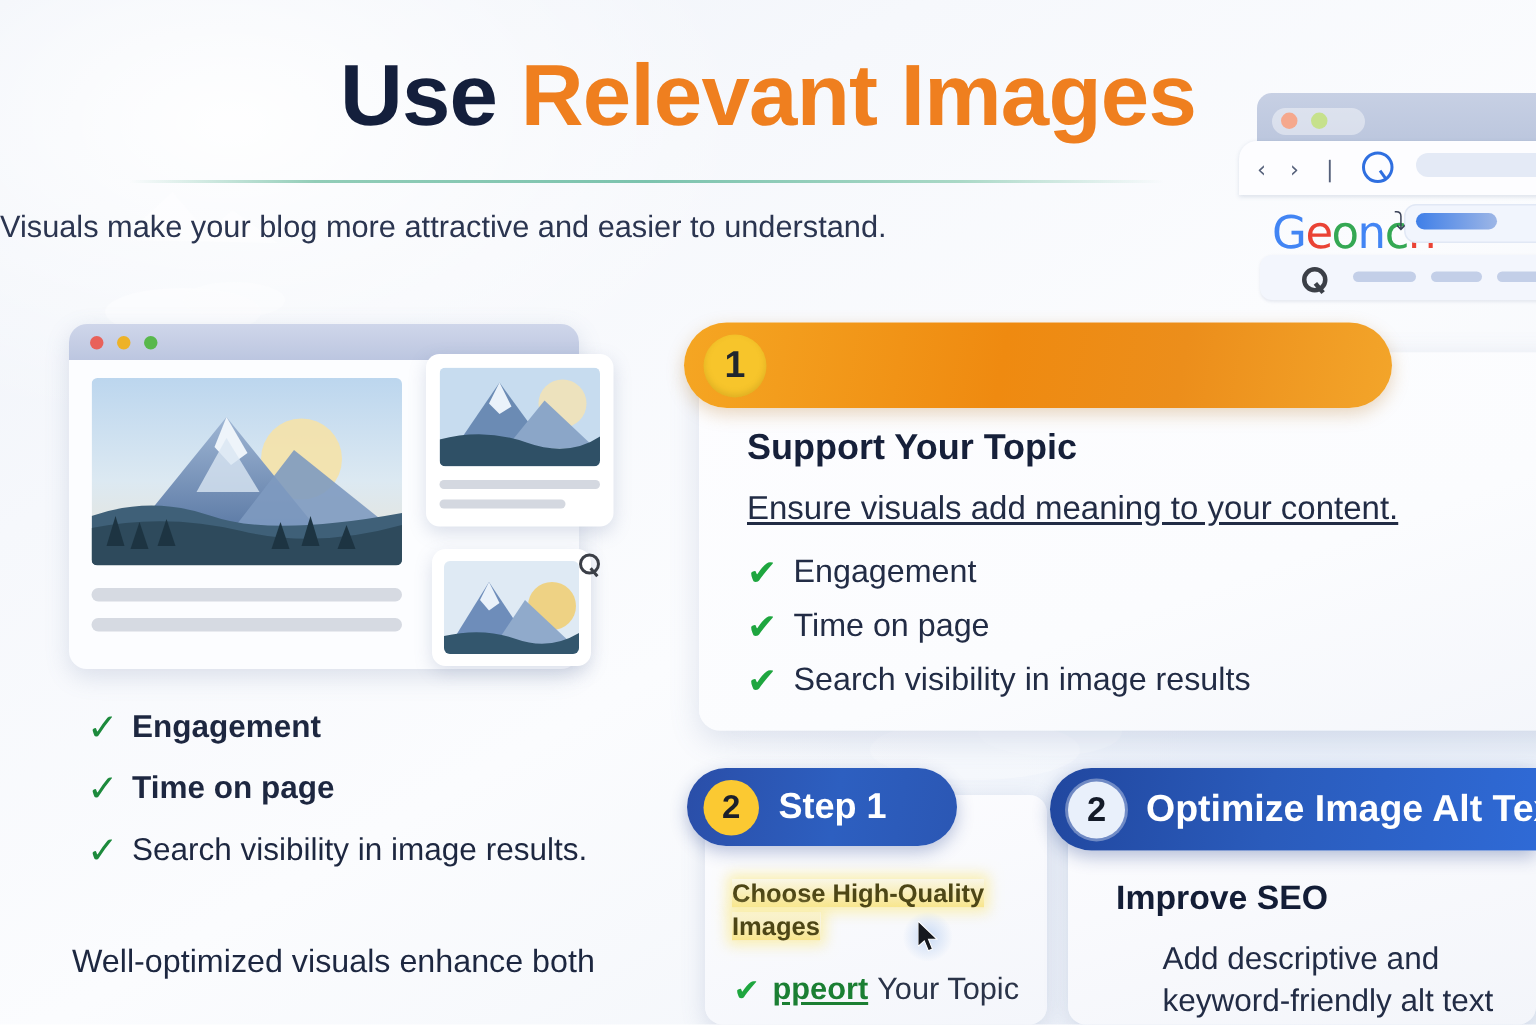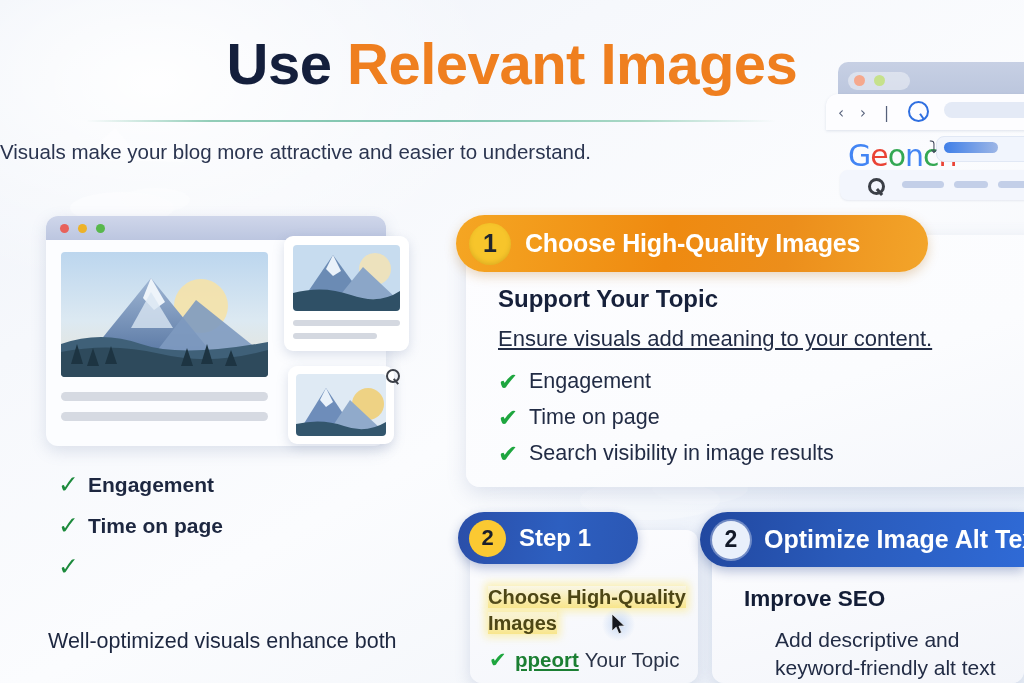--- a/index.html
+++ b/index.html
@@ -118,21 +118,21 @@
     background:linear-gradient(165deg,#fdfdff,#f4f6fb);box-shadow:0 5px 16px rgba(90,110,160,.20);
   }
   #pill2{
     position:absolute;left:458px;top:512px;width:180px;height:52px;border-radius:26px;
     background:linear-gradient(100deg,#2a4ea8 0%,#2d5fc0 55%,#2b57b4 100%);
     box-shadow:0 4px 11px rgba(30,60,140,.30);display:flex;align-items:center;
   }
   #badge2{width:37px;height:37px;margin-left:11px;background:#fbc932;color:#1a1f2b;font-size:22px;}
   #pill2 .ptxt{margin-left:13px;color:#fff;font-size:24px;font-weight:bold;}
   #hl{
-    position:absolute;left:488px;top:585px;width:218px;font-size:20px;font-weight:bold;
+    position:absolute;left:488px;top:585px;width:218px;font-size:17px;font-weight:bold;
     color:#4d4616;line-height:1.28;
   }
   #hl span{background:linear-gradient(180deg,rgba(250,236,160,.25),rgba(248,226,120,.85));
            box-shadow:0 0 9px 3px rgba(250,235,150,.75);}
   #card2row{position:absolute;left:489px;top:648px;display:flex;align-items:center;}
   #card2row .cchk{width:26px;font-size:21px;color:#1ea63f;font-family:"DejaVu Sans",sans-serif;line-height:1;}
   #card2row .g{font-size:20.5px;color:#1b7f33;font-weight:bold;text-decoration:underline;}
   #card2row .n{font-size:20.5px;color:#2a3348;margin-left:6px;}
   #cursor{position:absolute;left:602px;top:608px;width:33px;height:33px;border-radius:50%;
           background:radial-gradient(circle,rgba(198,216,243,.95),rgba(210,224,246,0) 72%);}
@@ -273,20 +273,21 @@
   <div class="lrow">
     <span class="lchk">✓</span>
     <span class="ltxt b">Engagement</span>
   </div>
   <div class="lrow">
     <span class="lchk">✓</span>
     <span class="ltxt b">Time on page</span>
   </div>
   <div class="lrow">
     <span class="lchk">✓</span>
+    <span class="ltxt">Search visibility in image results.</span>
   </div>
 </div>
 <div id="leftnote">Well-optimized visuals enhance both</div>
 
 <div id="card1">
   <h3>Support Your Topic</h3>
   <div class="sub">Ensure visuals add meaning to your content.</div>
   <div class="clist">
     <div class="crow">
       <span class="cchk">✔</span>
@@ -297,21 +298,20 @@
       <span class="ctxt">Time on page</span>
     </div>
     <div class="crow">
       <span class="cchk">✔</span>
       <span class="ctxt">Search visibility in image results</span>
     </div>
   </div>
 </div>
 <div id="pill1">
   <span class="badge" id="badge1">1</span>
-  <span class="ptxt">Choose High-Quality Images</span>
 </div>
 
 <div id="card2"></div>
 <div id="pill2">
   <span class="badge" id="badge2">2</span>
   <span class="ptxt">Step 1</span>
 </div>
 <div id="hl">
   <span>Choose High-Quality</span><br>
   <span>Images</span>

